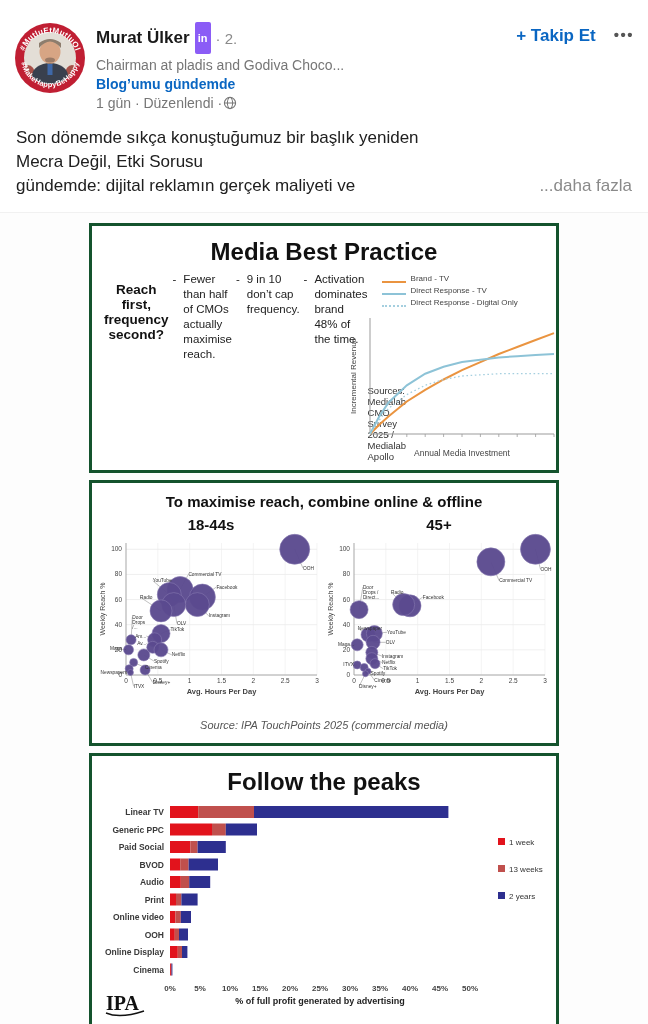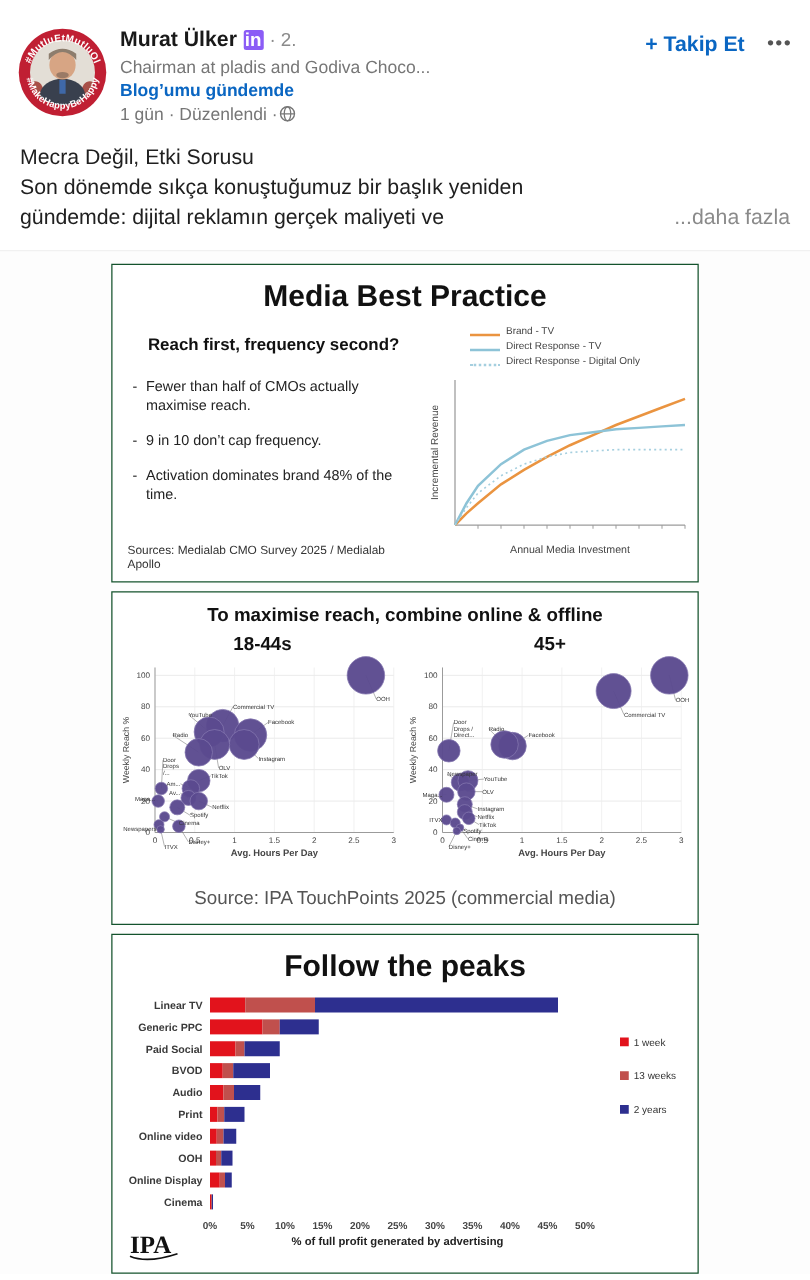--- a/index.html
+++ b/index.html
@@ -4,54 +4,54 @@
 <style>
   html,body{margin:0;padding:0}
   body{width:648px;height:1024px;overflow:hidden;background:#fff;
        font-family:"Liberation Sans",sans-serif;color:#1b1b1b}
   
   .header{display:flex;padding:22px 14px 0 14px}
   .avatar{width:72px;height:72px;flex:0 0 72px;cursor:pointer}
   .hdr-text{margin-left:10px;flex:1;min-width:0}
   .name-row{display:flex;align-items:center;gap:5px}
   .name{font-size:17px;font-weight:700;color:#191919}
-  .li-badge{width:16px;height:16px;background:#8b5cf6;color:#fff;font-size:15px;
+  .li-badge{width:16px;height:32px;background:#8b5cf6;color:#fff;font-size:11px;
             font-weight:700;border-radius:2px;display:flex;align-items:center;justify-content:center}
   .degree{color:#8a8a8a;font-size:15px}
   .headline{color:#767676;font-size:14px;white-space:nowrap;overflow:hidden;
             text-overflow:ellipsis;margin-top:3px;max-width:330px}
   .blog{color:#0a66c2;font-weight:700;font-size:14px;margin-top:3px;cursor:pointer}
   .meta{color:#767676;font-size:14px;margin-top:3px;display:flex;align-items:center;gap:1px}
   .actions{display:flex;gap:18px;align-items:flex-start;padding-top:4px}
   .follow{color:#0a66c2;font-size:17px;font-weight:700;cursor:pointer;white-space:nowrap}
   .more{color:#555;font-size:15px;font-weight:700;letter-spacing:1.5px;cursor:pointer}
   
   .post-text{padding:15px 16px 4px;font-size:17px;line-height:1.42;color:#202020}
   .line3{display:flex;justify-content:space-between;gap:8px}
   .see-more{color:#8a8a8a;cursor:pointer;white-space:nowrap}
   
   .image-wrap{margin-top:10px;border-top:1px solid #f1f1f1;background:#fdfdfd;
               padding:10px 0 0;display:flex;flex-direction:column;align-items:center;gap:7px;cursor:pointer}
-  .slide{width:470px;background:#fff;border:1px solid #14532d;box-sizing:border-box}
+  .slide{width:470px;background:#fff;border:3px solid #14532d;box-sizing:border-box}
   .slide .big-title{text-align:center;font-size:24px;margin:12px 6px 6px;font-weight:800;color:#111}
   .slide2 .big-title{font-size:15px;margin-top:10px}
   .cols{display:flex;padding:0 12px 8px}
-  .col-left{width:54%;padding-right:6px;display:flex;flex-direction:column}
+  .col-left{width:54%;padding-right:6px;display:flex;flex-direction:row}
   .col-left h2{font-size:13.5px;text-align:center;margin:10px 0 20px;color:#111}
   .bullet{display:flex;gap:7px;margin:0 0 13px 4px;font-size:11.5px;line-height:1.3;max-width:225px;color:#222}
   .sources{font-size:9.5px;color:#333;margin-top:auto;padding-top:18px}
   .col-right{width:46%}
   .col-right h2{font-size:13.5px;text-align:center;margin:6px 0 6px;line-height:1.25;color:#111}
   .legend{font-size:8px;color:#444;margin:2px 0 0 34px}
   .legend-item{display:flex;align-items:flex-end;gap:5px;margin-bottom:3px}
   .swatch{width:24px;height:0;border-top:2px solid #000}
   .cols2{display:flex;padding:0 6px;gap:2px}
   .cols2 .half{width:50%}
   .cols2 h3{text-align:center;font-size:15px;margin:0 0 2px;font-weight:800;color:#111}
-  .source-italic{font-size:15px;color:#555;text-align:center;margin:10px 0 12px}
+  .source-italic{font-style:italic;font-size:11px;color:#555;text-align:center;margin:10px 0 12px}
   .slide3 .big-title{margin-bottom:2px}
   .chart-host{line-height:0}
   .chart-host svg{overflow:visible}
   .bottom-row{display:flex;align-items:flex-end;padding:0 12px 8px;margin-top:-6px}
 </style>
 </head>
 <body>
 
 <div class="header">
   <svg class="avatar" viewBox="0 0 72 72" aria-hidden="true">
@@ -97,22 +97,22 @@
     </div>
   </div>
 
   <div class="actions">
     <span class="follow">+ Takip Et</span>
     <span class="more">•••</span>
   </div>
 </div>
 
 <div class="post-text">
+  <div>Son dönemde sıkça konuştuğumuz bir başlık yeniden</div>
   <div>Mecra Değil, Etki Sorusu</div>
-  <div>Son dönemde sıkça konuştuğumuz bir başlık yeniden</div>
   <div class="line3">
     <span>gündemde: dijital reklamın gerçek maliyeti ve</span>
     <span class="see-more">...daha fazla</span>
   </div>
 </div>
 
 <div class="image-wrap">
 
   <section class="slide slide1">
     <div class="big-title">Media Best Practice</div>

